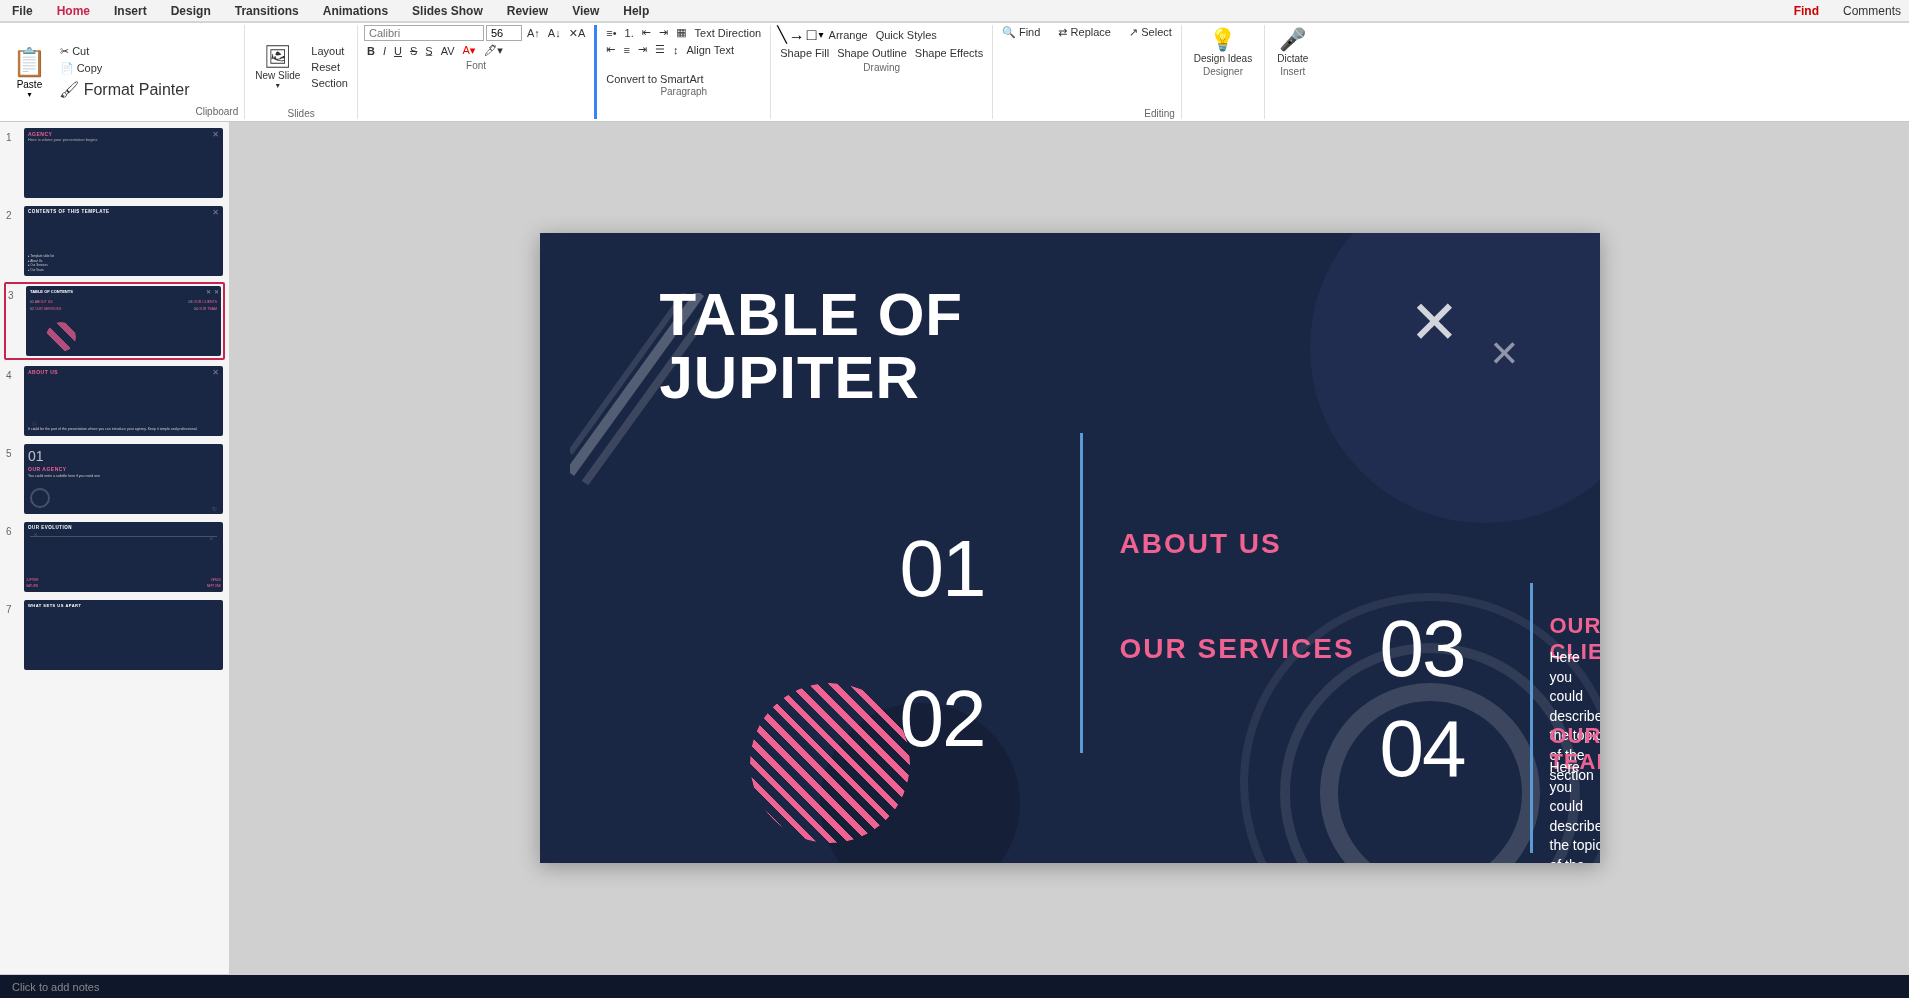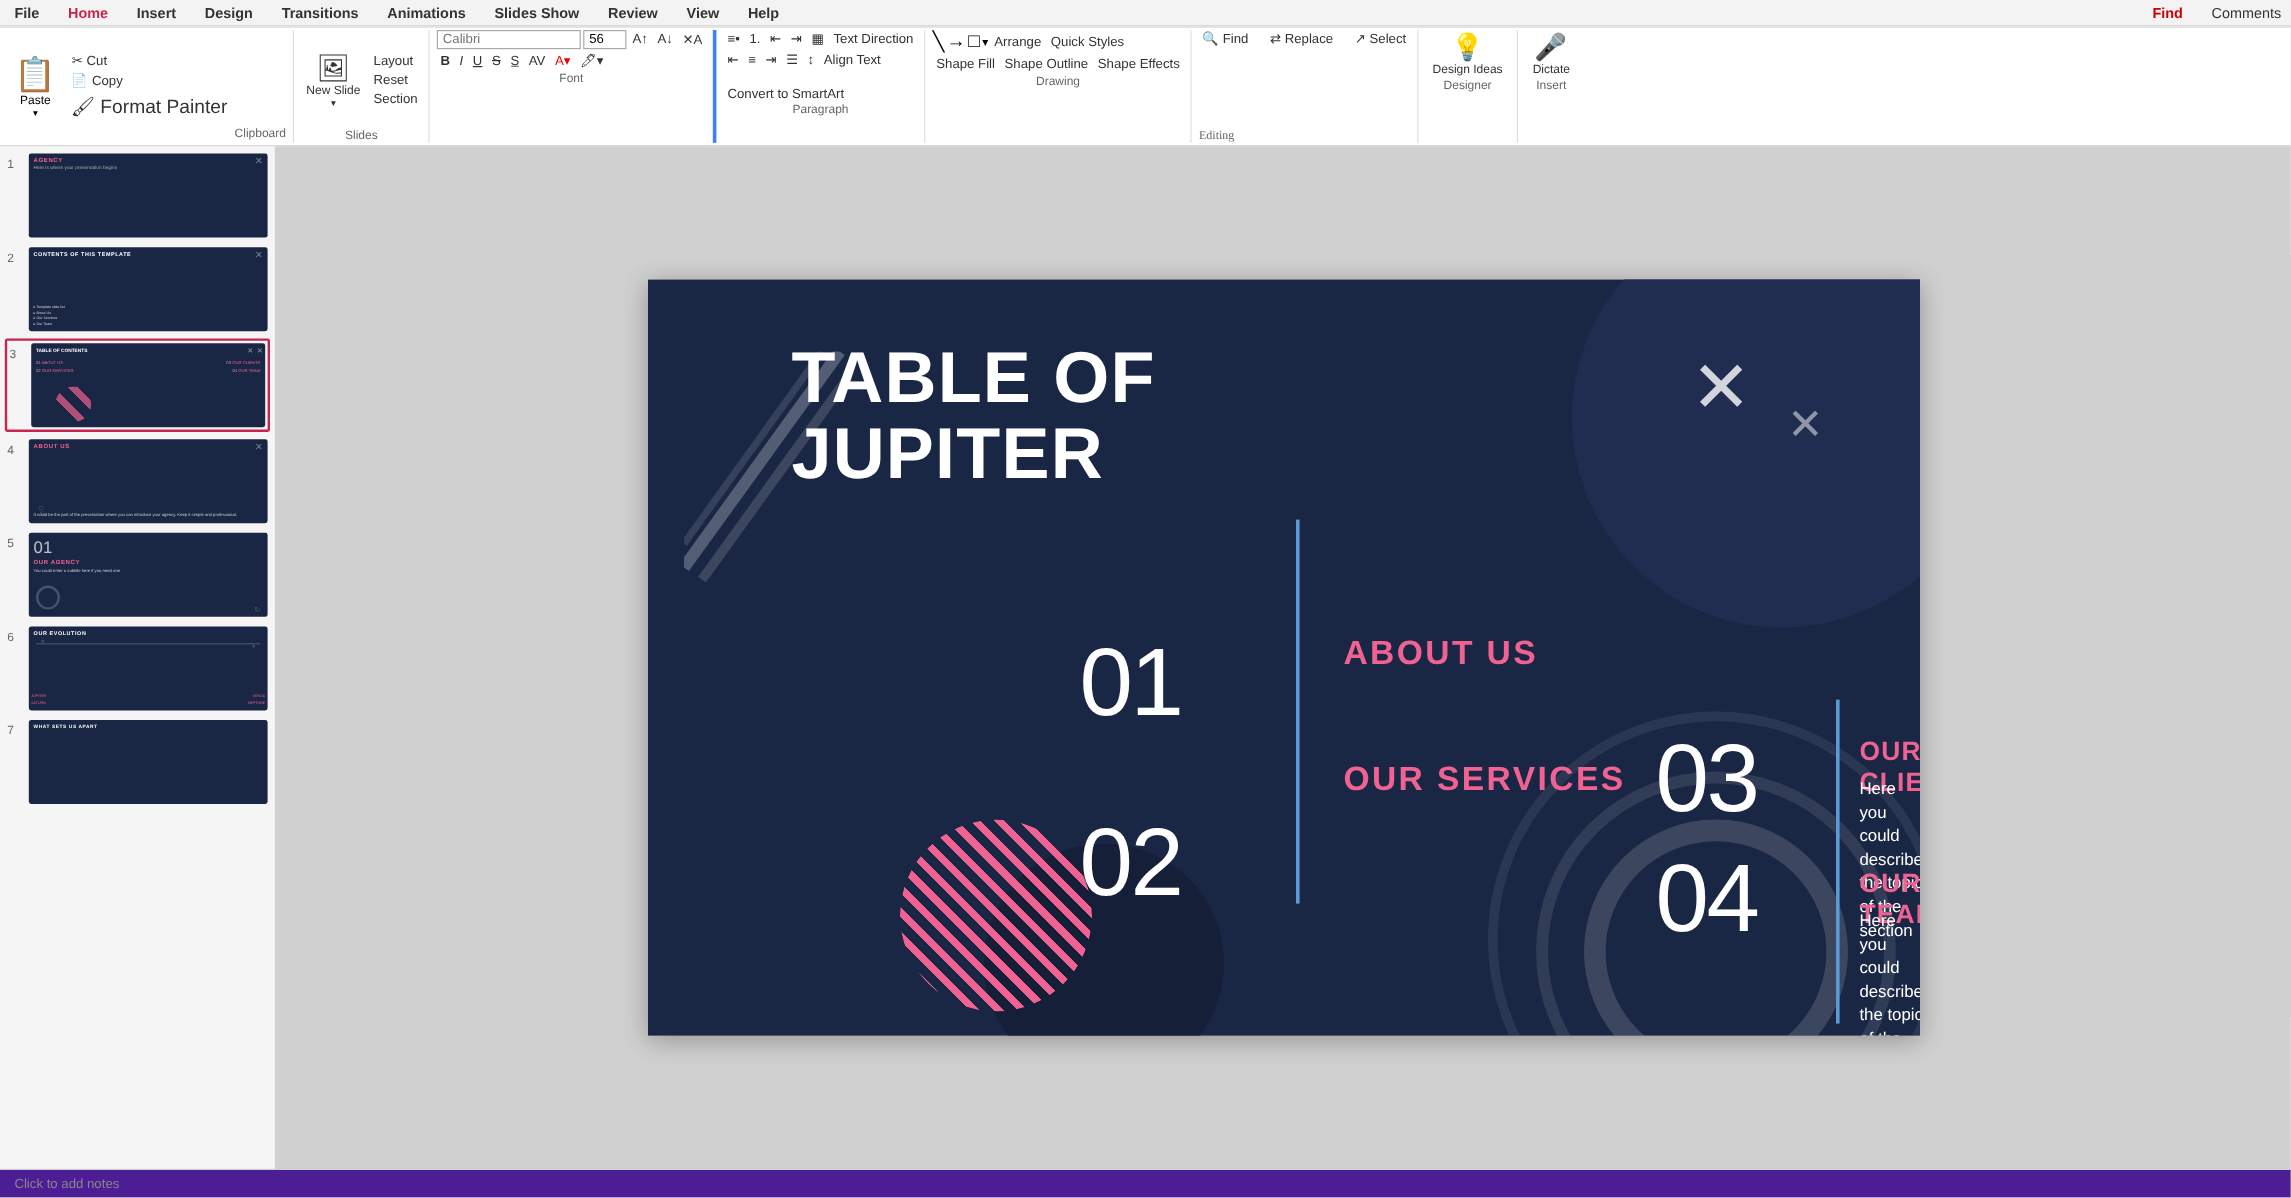--- a/index.html
+++ b/index.html
@@ -412,21 +412,21 @@
       position: absolute;
       top: 3px;
       left: 4px;
       font-size: 5px;
       font-weight: 700;
       color: white;
     }
 
     .notes-area {
       height: 24px;
-      background: #4c1d95;
+      background: #0f172a;
       border-top: 1px solid #d0d0d0;
       display: flex;
       align-items: center;
       padding: 0 12px;
       font-size: 11px;
       color: #888;
       cursor: pointer;
     }
   </style>
 </head>
@@ -541,21 +541,21 @@
       </div>
       <div style="font-size:10px;color:#666;text-align:center;margin-top:2px;">Drawing</div>
     </div>
 
     <div style="display:flex;flex-direction:column;padding:0 6px;border-right:1px solid #e0e0e0;">
       <div style="display:flex;flex-direction:row;gap:12px;flex:1;justify-content:space-between;">
         <div class="toolbar-small-btn">🔍 <span>Find</span></div>
         <div class="toolbar-small-btn">⇄ <span>Replace</span></div>
         <div class="toolbar-small-btn">↗ <span>Select</span></div>
       </div>
-      <div style="font-size:10px;color:#666;text-align:left;font-family:Liberation Serif, serif;">Editing</div>
+      <div style="font-size:10px;color:#666;text-align:right;">Editing</div>
     </div>
 
     <div style="display:flex;flex-direction:column;padding:0 8px;border-right:1px solid #e0e0e0;align-items:center;">
       <div class="ribbon-btn" style="flex-direction:column;">
         <span style="font-size:22px;">💡</span>
         <span style="font-size:10px;">Design Ideas</span>
       </div>
       <div style="font-size:10px;color:#666;text-align:center;">Designer</div>
     </div>
 

